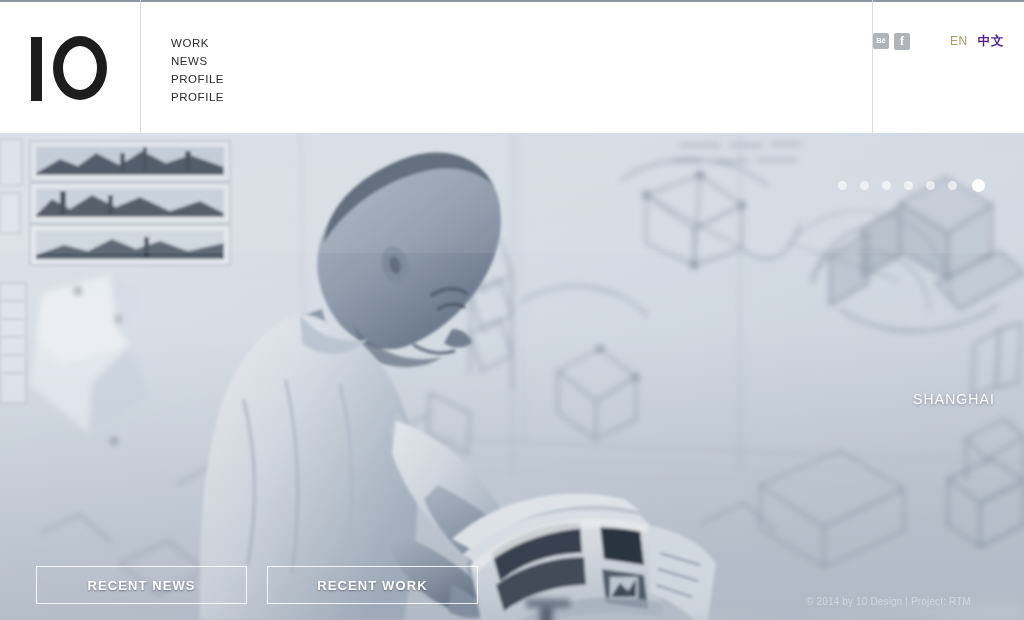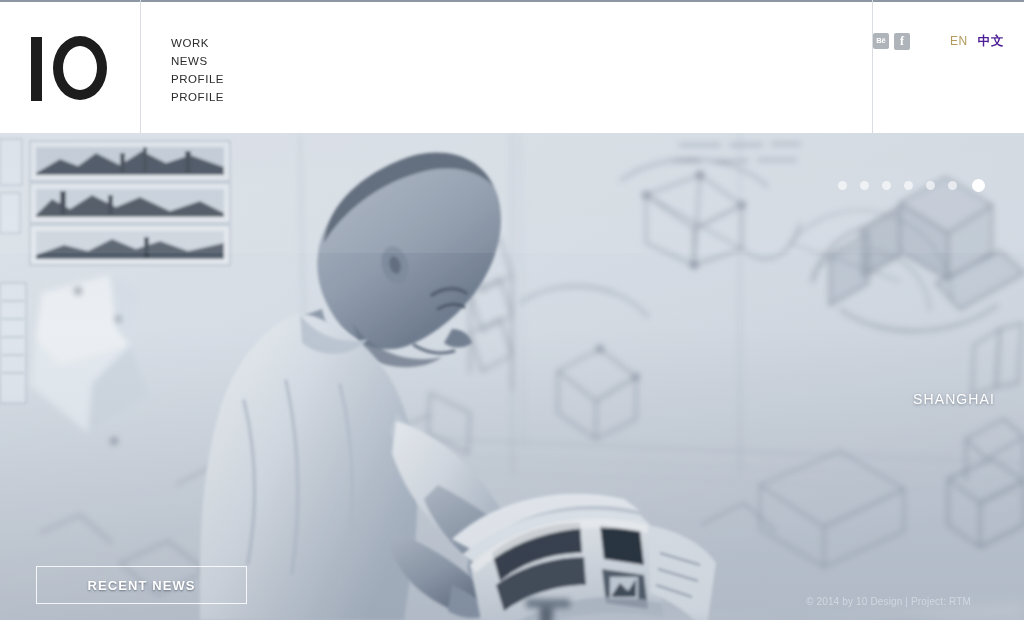--- a/index.html
+++ b/index.html
@@ -619,18 +619,19 @@
       <span class="dot"></span>
       <span class="dot"></span>
       <span class="dot"></span>
       <span class="dot active"></span>
     </div>
 
     <div class="city-label">SHANGHAI</div>
 
     <div class="cta-row">
       <button class="cta-btn">RECENT NEWS</button>
+      <button class="cta-btn">RECENT WORK</button>
     </div>
 
     <div class="footer-credit">© 2014 by 10 Design | Project: RTM</div>
 
   </div>
 </div>
 
 </body></html>

